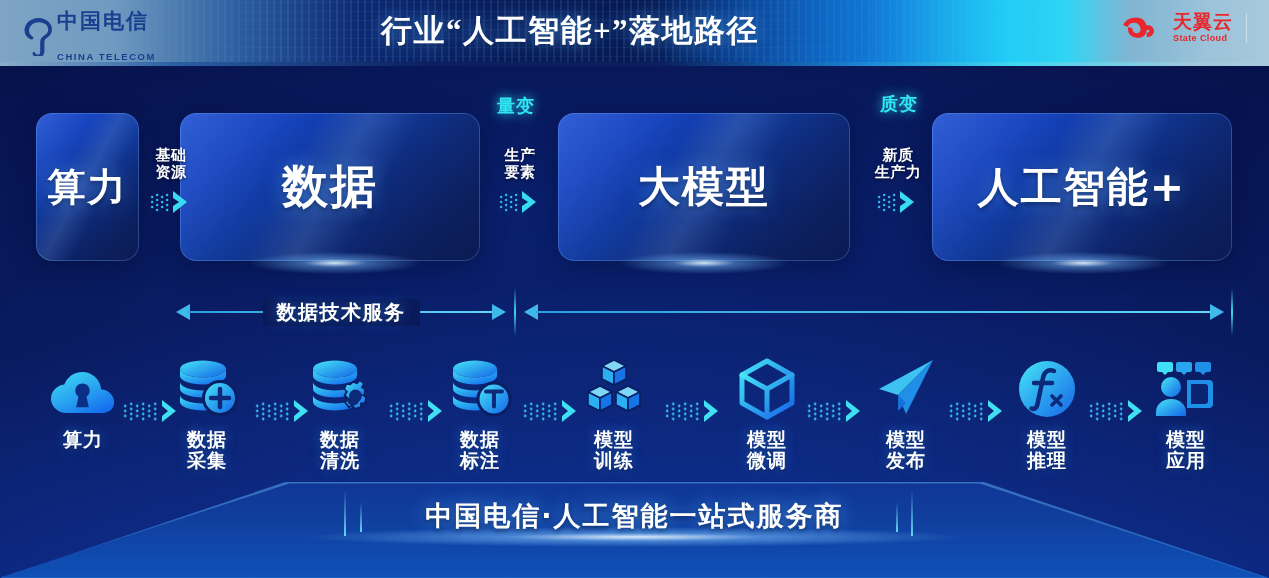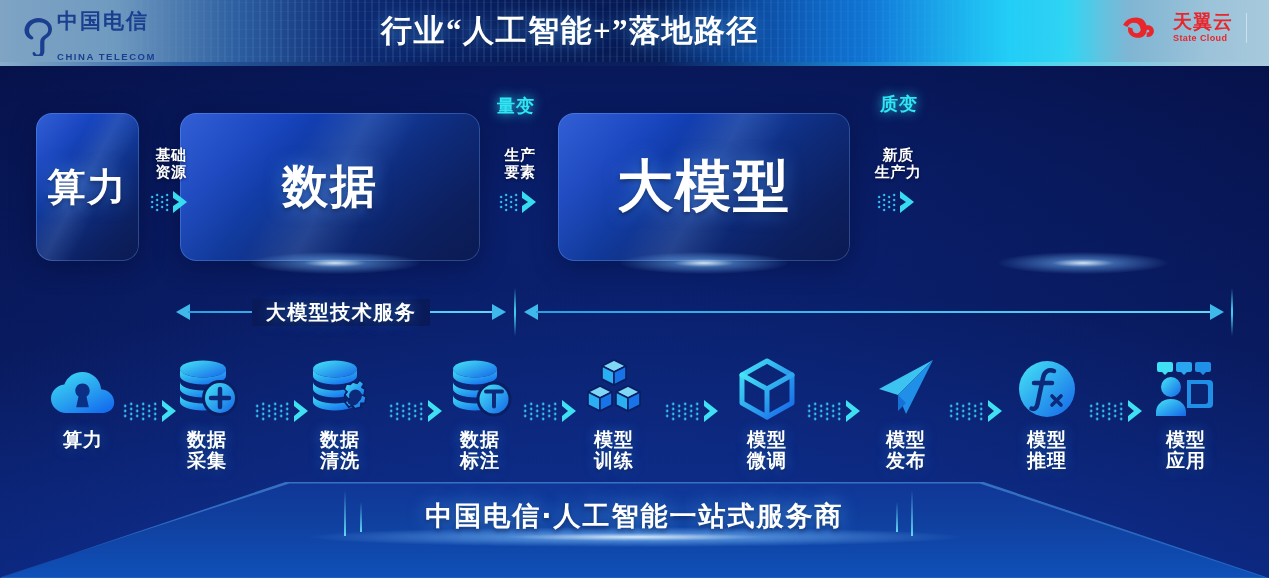--- a/index.html
+++ b/index.html
@@ -165,24 +165,27 @@
   <div class="fbox" style="left:36px;top:113px;width:103px;height:148px;">
     <span class="fbox-label" style="font-size:38px;">算力</span>
   </div>
 
   <div class="fbox" style="left:180px;top:113px;width:300px;height:148px;">
     <span class="fbox-label" style="font-size:46px;">数据</span>
   </div>
   <div class="fglow" style="left:250px;top:252px;width:170px;"></div>
 
   <div class="fbox" style="left:558px;top:113px;width:292px;height:148px;">
-    <span class="fbox-label" style="font-size:56px;">大模型</span>
+    <span class="fbox-label" style="font-size:42px;">大模型</span>
   </div>
   <div class="fglow" style="left:620px;top:252px;width:168px;"></div>
 
+  <div class="fbox" style="left:932px;top:113px;width:300px;height:148px;">
+    <span class="fbox-label" style="font-size:41px;">人工智能+</span>
+  </div>
   <div class="fglow" style="left:998px;top:252px;width:170px;"></div>
 
   <div class="conn" style="left:143px;top:147px;width:56px;">
     <div class="conn-txt">
       <span>基础</span><br>
       <span>资源</span>
     </div>
     <svg class="chev" width="42" height="28" viewBox="0 0 42 28">
       <defs>
           <linearGradient id="cg1" x1="0" y1="0" x2="1" y2="0">
@@ -263,21 +266,21 @@
           <circle cx="17" cy="22" r="1.3"></circle>
       </g>
       <path d="M23 3 L37 14 L23 25 L23 18 L29 14 L23 10 Z" fill="#37dcf0"></path>
     </svg>
   </div>
 
   <div class="band" style="left:176px;top:290px;width:330px;">
     <div class="band-arrow l" style="left:0;"></div>
     <div class="band-line" style="left:12px;width:306px;"></div>
     <div class="band-arrow r" style="right:0;"></div>
-    <span class="band-txt" style="background:#0a1a59;">大模型技术服务</span>
+    <span class="band-txt" style="background:#0a1a59;">数据技术服务</span>
   </div>
   <div class="band-div" style="left:514px;top:288px;height:48px;"></div>
 
   <div class="band" style="left:524px;top:290px;width:700px;">
     <div class="band-arrow l" style="left:0;"></div>
     <div class="band-line" style="left:12px;width:676px;"></div>
     <div class="band-arrow r" style="right:0;"></div>
   </div>
   <div class="band-div" style="left:1231px;top:288px;height:48px;"></div>
 

